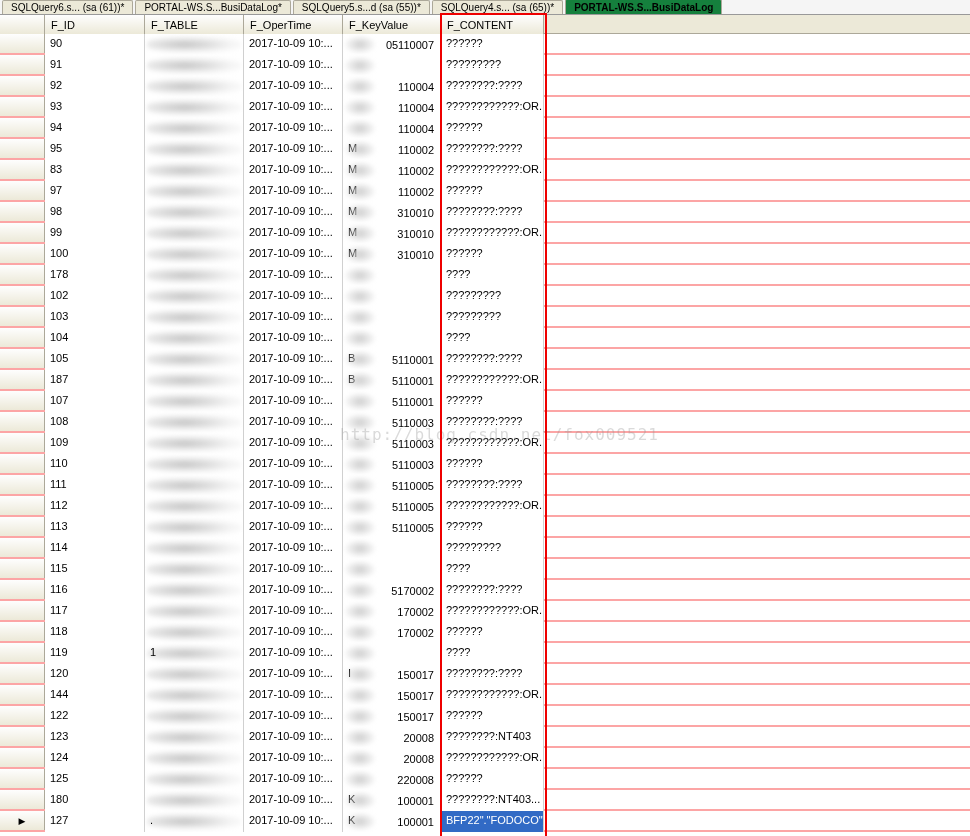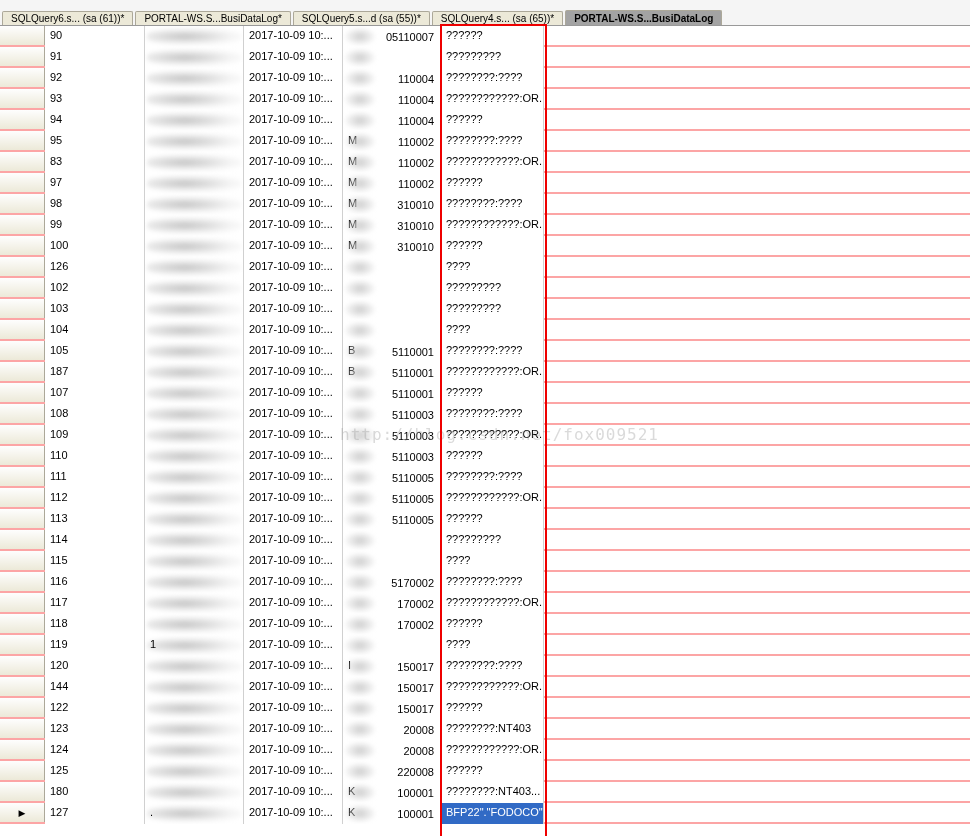--- a/index.html
+++ b/index.html
@@ -1,19 +1,19 @@
 <!DOCTYPE html>
 <html><head>
 <meta charset="utf-8">
 <style>
 *{box-sizing:border-box;margin:0;padding:0}
 body{font-family:"Microsoft YaHei",Tahoma,Arial,sans-serif;font-size:11px;background:#fff;color:#000;width:970px;height:836px;overflow:hidden;position:relative}
-.tabbar{display:flex;height:26px;background:#f5f5f5;border-bottom:1px solid #999;font-size:10px;align-items:flex-end}
+.tabbar{display:flex;height:15px;background:#f5f5f5;border-bottom:1px solid #999;font-size:10px;align-items:flex-end}
 .tab{display:flex;align-items:center;padding:0 8px;height:14px;background:#ece9d8;border:1px solid #aca899;border-bottom:none;margin-left:2px;border-radius:2px 2px 0 0;position:relative;white-space:nowrap;cursor:pointer}
-.tab.active{background:#a3a3a3;height:15px;font-weight:bold}
+.tab.active{background:#15803d;height:15px;font-weight:bold}
 .grid{position:relative;width:970px}
 .hdr{display:flex;height:19px;background:#ece9d8;border-bottom:1px solid #aca899}
 .hcell{border-right:1px solid #aca899;padding:2px 6px;display:flex;align-items:center;background:linear-gradient(#fefefe,#ece9d8);font-size:11px;color:#000;height:19px}
 .rowgut{width:45px;border-right:1px solid #aca899}
 .c-id{width:100px}
 .c-tbl{width:99px}
 .c-time{width:99px}
 .c-key{width:98px}
 .c-cont{width:103px}
 .rows{position:relative}
@@ -35,20 +35,28 @@
 
 <div class="tabbar" id="tabbar">
     <div class="tab">SQLQuery6.s... (sa (61))*</div>
     <div class="tab">PORTAL-WS.S...BusiDataLog*</div>
     <div class="tab">SQLQuery5.s...d (sa (55))*</div>
     <div class="tab">SQLQuery4.s... (sa (65))*</div>
     <div class="tab active">PORTAL-WS.S...BusiDataLog</div>
   </div>
 
 <div class="grid">
+  <div class="hdr">
+    <div class="hcell rowgut"></div>
+    <div class="hcell c-id">F_ID</div>
+    <div class="hcell c-tbl">F_TABLE</div>
+    <div class="hcell c-time">F_OperTime</div>
+    <div class="hcell c-key">F_KeyValue</div>
+    <div class="hcell c-cont">F_CONTENT</div>
+  </div>
   <div class="rows" id="rows">
       <div class="row">
         <div class="gutcell"></div>
         <div class="cell c-id">90</div>
         <div class="cell c-tbl">
           <div class="blur"></div>
         </div>
         <div class="cell c-time">2017-10-09 10:...</div>
         <div class="cell c-key">
           <div class="kblur"></div>
@@ -186,21 +194,21 @@
         <div class="cell c-time">2017-10-09 10:...</div>
         <div class="cell c-key">
           <span style="position: absolute; left: 5px;">M</span>
           <div class="kblur"></div>
           <span class="ktxt">310010</span>
         </div>
         <div class="cell c-cont">??????</div>
       </div>
       <div class="row">
         <div class="gutcell"></div>
-        <div class="cell c-id">126</div>
+        <div class="cell c-id">178</div>
         <div class="cell c-tbl">
           <div class="blur"></div>
         </div>
         <div class="cell c-time">2017-10-09 10:...</div>
         <div class="cell c-key">
           <div class="kblur"></div>
         </div>
         <div class="cell c-cont">????</div>
       </div>
       <div class="row">

